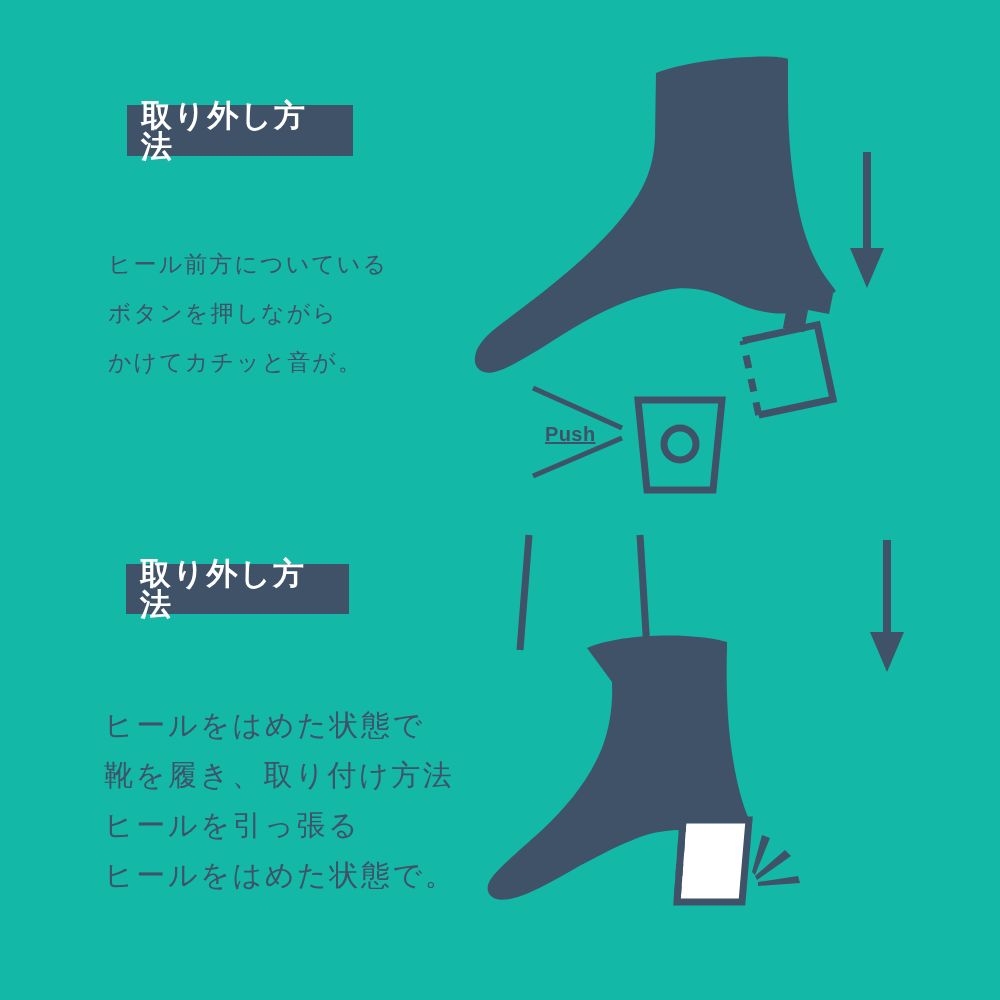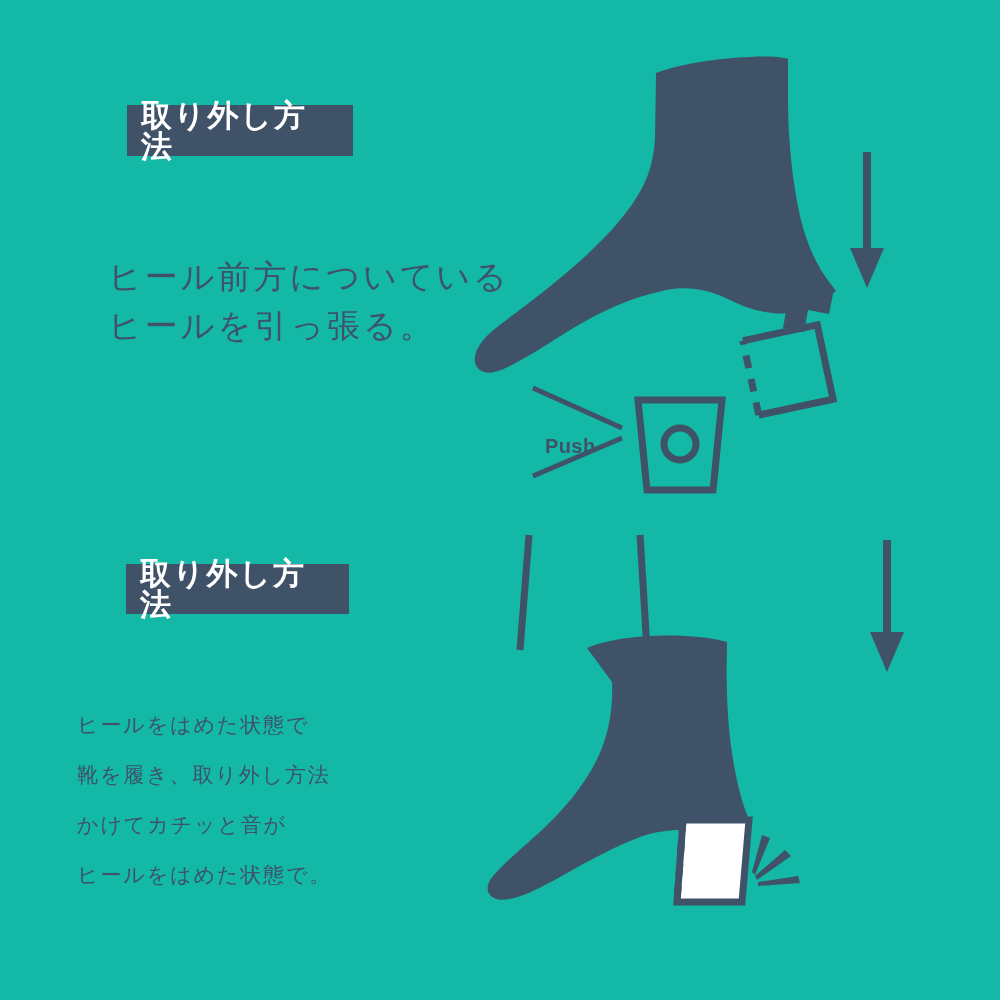--- a/index.html
+++ b/index.html
@@ -48,28 +48,28 @@
 
   
   .body-copy {
     position: absolute;
     color: #3f5268;
     font-weight: 300;
     letter-spacing: 0.09em;
   }
   #copy-remove {
     left: 108px;
-    top: 252px;
-    font-size: 33px;
+    top: 240px;
+    font-size: 23px;
     line-height: 49px;
   }
   #copy-attach {
-    left: 77px;
+    left: 104px;
     top: 700px;
-    font-size: 21px;
+    font-size: 29px;
     line-height: 50px;
   }
   .body-copy .line {
     white-space: nowrap;
   }
 
   
   .illus {
     position: absolute;
   }
@@ -86,33 +86,35 @@
     height: 420px;
   }
 
   .push-label {
     position: absolute;
     color: #3f5268;
     font-weight: bold;
     font-size: 20px;
     letter-spacing: 0.02em;
     left: 545px;
-    top: 435px;
+    top: 423px;
+    text-decoration: underline;
   }
 </style>
 </head>
 <body>
 
 <div id="page">
 
   <div class="badge" id="badge-remove">取り外し方法</div>
 
   <div class="body-copy" id="copy-remove">
     <div class="line">ヒール前方についている</div>
-    <div class="line">ヒールを引っ張る。</div>
+    <div class="line">ボタンを押しながら</div>
+    <div class="line">かけてカチッと音が。</div>
   </div>
 
   <div class="illus" id="illus-remove">
     <svg viewBox="0 0 470 470" width="470" height="470">
 
       <path fill="#3f5268" d="M 186 33
                C 210 24, 248 18, 281 17
                C 300 16, 312 17, 318 19
                L 318 60
                C 318 98, 322 140, 330 176
@@ -164,22 +166,22 @@
       </g>
     </svg>
   </div>
 
   <div class="push-label">Push</div>
 
   <div class="badge" id="badge-attach">取り外し方法</div>
 
   <div class="body-copy" id="copy-attach">
     <div class="line">ヒールをはめた状態で</div>
-    <div class="line">靴を履き、取り外し方法</div>
-    <div class="line">かけてカチッと音が</div>
+    <div class="line">靴を履き、取り付け方法</div>
+    <div class="line">ヒールを引っ張る</div>
     <div class="line">ヒールをはめた状態で。</div>
   </div>
 
   <div class="illus" id="illus-attach">
     <svg viewBox="0 0 470 420" width="470" height="420">
 
       <g>
         <line x1="59" y1="15" x2="50" y2="130" stroke="#3f5268" stroke-width="7"></line>
         <line x1="170" y1="15" x2="177" y2="130" stroke="#3f5268" stroke-width="7"></line>
       </g>

